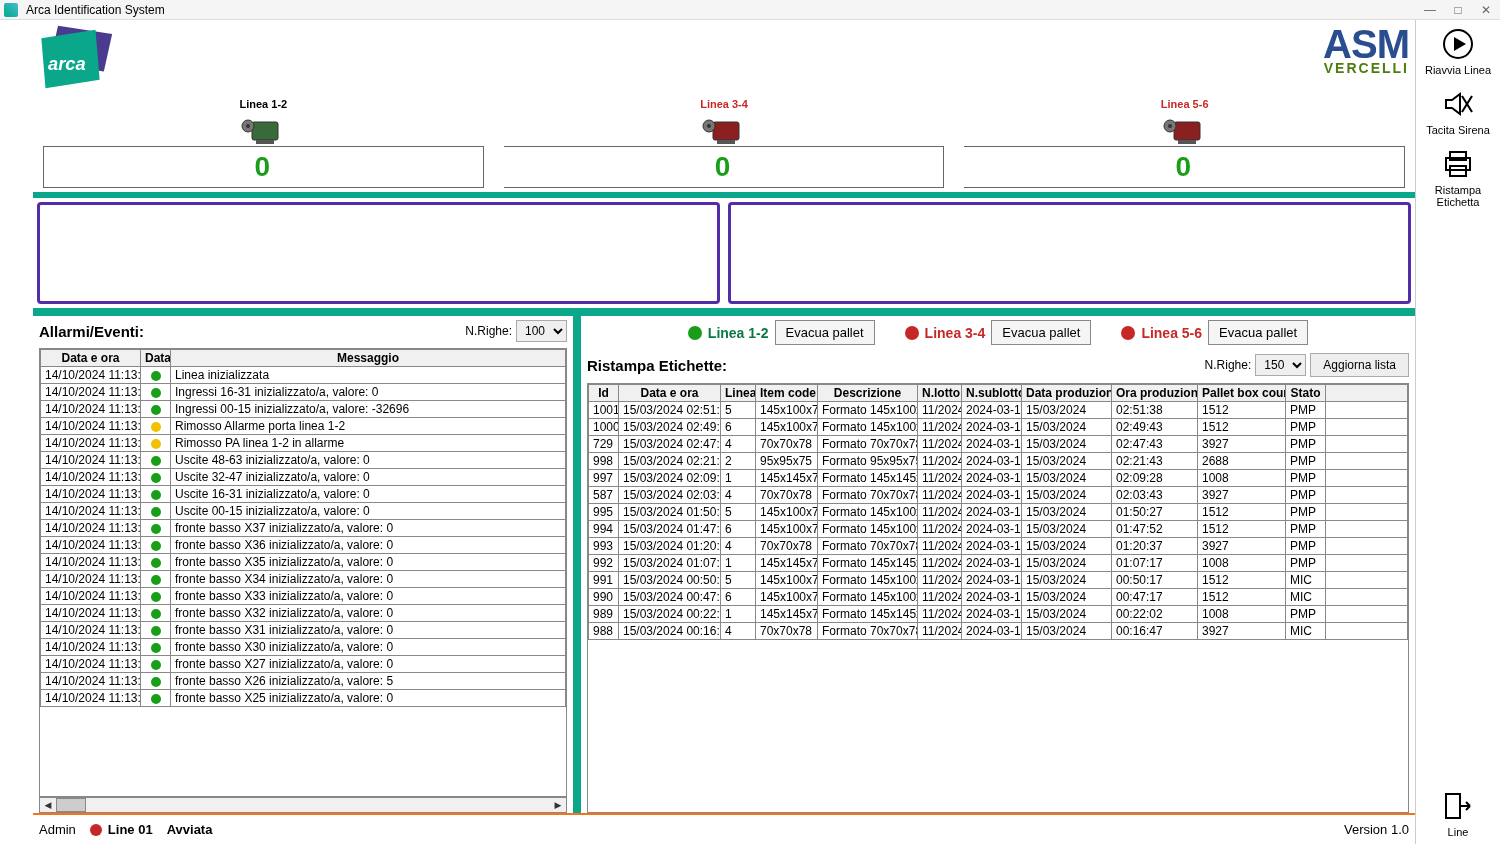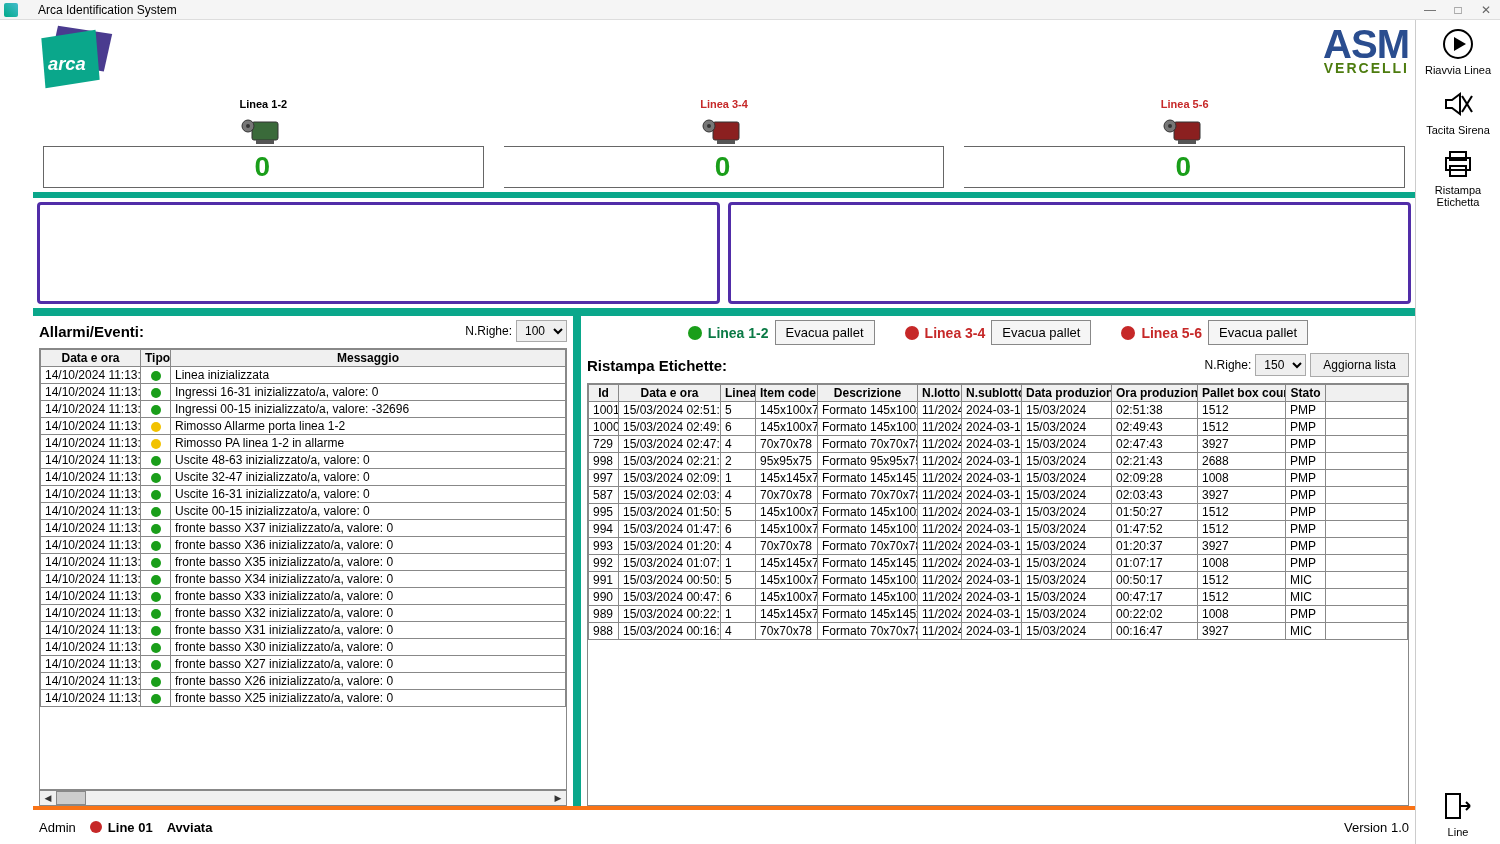--- a/index.html
+++ b/index.html
@@ -1,20 +1,20 @@
 <!DOCTYPE html>
 <html><head>
 <meta charset="utf-8">
 <style>
 * { box-sizing: border-box; margin: 0; padding: 0; font-family: Arial, sans-serif; }
 body { width: 1500px; height: 844px; background: #fff; overflow: hidden; font-size: 12px; }
 
 
 .titlebar { height: 20px; background: #f5f5f5; border-bottom: 1px solid #ddd; display: flex; align-items: center; padding: 0 4px; justify-content: space-between; }
-.titlebar-left { display: flex; align-items: center; gap: 20px; }
+.titlebar-left { display: flex; align-items: center; gap: 8px; }
 .titlebar-right { display: flex; gap: 8px; color: #666; }
 .tb-icon { width: 14px; height: 14px; background: linear-gradient(45deg, #0a8, #4bc); border-radius: 2px; }
 .win-btn { width: 20px; text-align: center; cursor: default; }
 
 
 .app { display: flex; height: 824px; padding-left: 33px; }
 .main { flex: 1; display: flex; flex-direction: column; }
 .sidebar-r { width: 85px; border-left: 1px solid #ccc; display: flex; flex-direction: column; align-items: center; padding-top: 6px; gap: 10px; }
 
 
@@ -71,21 +71,21 @@
 
 .refresh-btn { padding:4px 12px; border:1px solid #aaa; background:#eee; font-size:12px; cursor:pointer; }
 
 
 .side-btn { width:75px; display:flex; flex-direction:column; align-items:center; gap:2px; cursor:pointer; }
 .side-btn svg { width:36px; height:36px; }
 .side-lbl { font-size:11px; text-align:center; line-height:1.1; }
 .side-spacer { flex:1; }
 
 
-.statusbar { height:38px; border-top:4px solid #f97316; display:flex; align-items:center; padding:0 6px; justify-content:space-between; font-size:13px; }
+.statusbar { height:31px; border-top:2px solid #f97316; display:flex; align-items:center; padding:0 6px; justify-content:space-between; font-size:13px; }
 .sb-left { display:flex; align-items:center; gap:14px; }
 .sb-dot { width:12px; height:12px; border-radius:50%; background:#c62828; }
 
 
 .iren-logo { display:flex; flex-direction:column; align-items:center; }
 .iren-wave { display:flex; gap:0; }
 .iren-dot { width:18px; height:18px; border-radius:50%; margin:0 -2px; }
 .iren-text { font-size:42px; font-weight:400; color:#222; letter-spacing:2px; margin-top:-6px; font-family: 'Segoe UI', sans-serif; }
 .hscroll { height:16px; background:#f0f0f0; border:1px solid #888; display:flex; }
 .hscroll .thumb { width:30px; background:#cdcdcd; border:1px solid #888; }
@@ -180,21 +180,21 @@
         <div class="tbl-wrap">
           <table>
             <colgroup>
                 <col style="width:100px">
                 <col style="width:30px">
                 <col>
               </colgroup>
             <thead>
                 <tr id="alarms-hdr">
                   <th>Data e ora</th>
-                  <th>Tipo</th>
+                  <th>Data</th>
                   <th>Messaggio</th>
                 </tr>
               </thead>
             <tbody id="alarms-body">
                 <tr>
                   <td>14/10/2024 11:13:08</td>
                   <td style="text-align:center"><span class="dot g"></span></td>
                   <td>Linea inizializzata</td>
                 </tr>
                 <tr>
@@ -278,21 +278,21 @@
                   <td>fronte basso X30 inizializzato/a, valore: 0</td>
                 </tr>
                 <tr>
                   <td>14/10/2024 11:13:08</td>
                   <td style="text-align:center"><span class="dot g"></span></td>
                   <td>fronte basso X27 inizializzato/a, valore: 0</td>
                 </tr>
                 <tr>
                   <td>14/10/2024 11:13:08</td>
                   <td style="text-align:center"><span class="dot g"></span></td>
-                  <td>fronte basso X26 inizializzato/a, valore: 0</td>
+                  <td>fronte basso X26 inizializzato/a, valore: 5</td>
                 </tr>
                 <tr>
                   <td>14/10/2024 11:13:08</td>
                   <td style="text-align:center"><span class="dot g"></span></td>
                   <td>fronte basso X25 inizializzato/a, valore: 0</td>
                 </tr>
               </tbody>
           </table>
         </div>
         <div class="hscroll">

